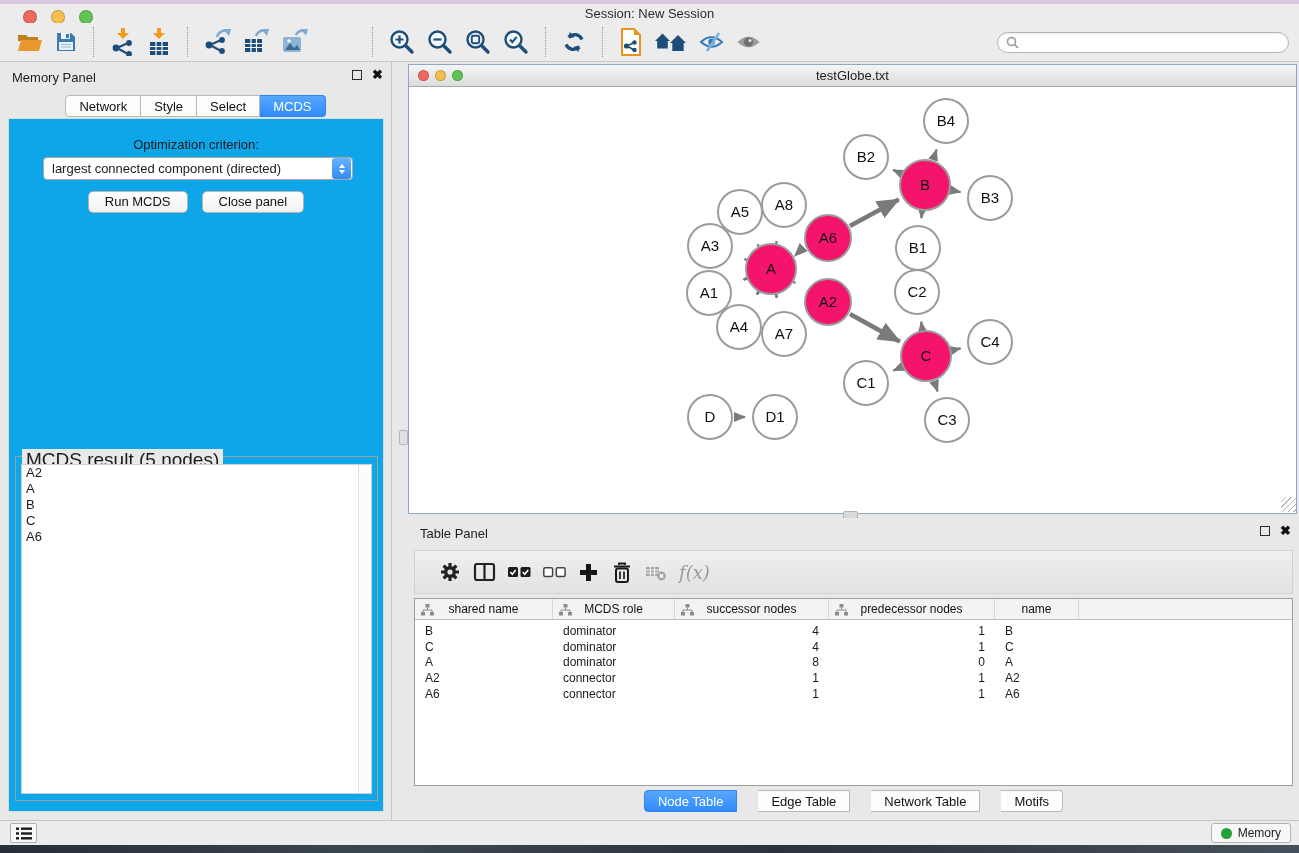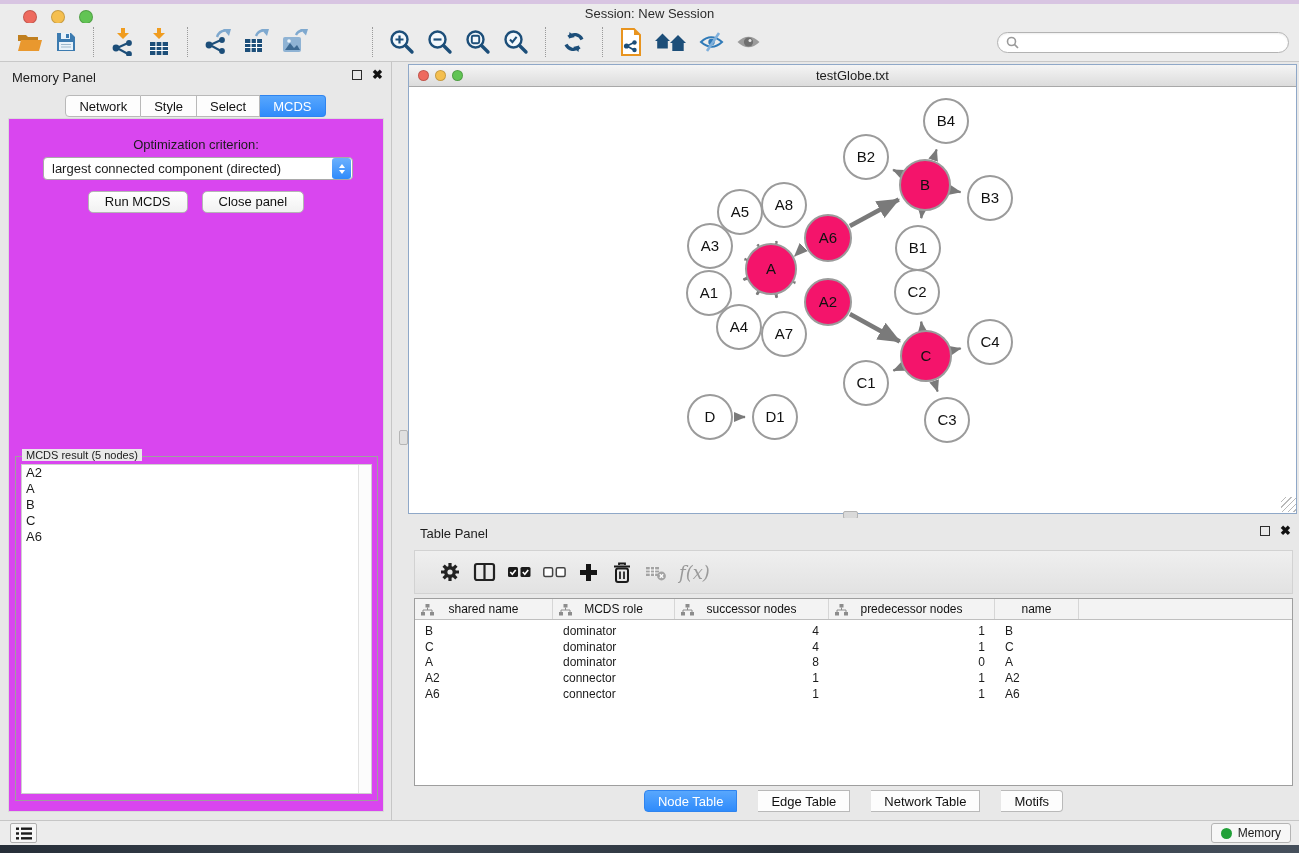--- a/index.html
+++ b/index.html
@@ -34,36 +34,36 @@
   .panel-icons { position:absolute; right:8px; top:7px; display:flex; align-items:center; gap:10px; }
   .float-box { width:10px; height:10px; border:1.6px solid #2b2b2b; background:transparent; }
   .close-x { font-size:13px; font-weight:bold; color:#111; line-height:12px; }
   .tab { background:#fdfdfd; border:1px solid #b9b9b9; border-left:none; padding:0 13px; font-size:13px;
     height:22px; line-height:21px; color:#111; white-space:nowrap; }
   .tab:first-child { border-left:1px solid #b9b9b9; border-radius:4px 0 0 4px; }
   .tab:last-child { border-radius:0 4px 4px 0; }
   .tab.active { background:linear-gradient(#58a7fd,#2f8bfb); border-color:#2f84ef; color:#fff; }
   #cp-tabs { position:absolute; left:0; top:33px; width:100%; display:flex; justify-content:center; }
 
-  .cp-content { position:absolute; left:8px; top:56px; width:376px; height:694px; background:#d946ef;
+  .cp-content { position:absolute; left:8px; top:56px; width:376px; height:694px; background:#0ea5e9;
     border:1px solid #dadada; }
   .opt-label { position:absolute; left:0; top:18px; width:100%; text-align:center; font-size:13px; }
   .criterion { position:absolute; left:34px; top:38px; width:310px; height:23px; background:#fff;
     border:1px solid #a9a9a9; border-radius:4px; display:flex; align-items:center; }
   .criterion .val { flex:1; font-size:13px; padding-left:8px; white-space:nowrap; overflow:hidden; }
   .stepper { width:19px; height:21px; border-radius:3px; background:linear-gradient(#6cb1fd,#2f8bfb);
     margin-right:1px; display:flex; flex-direction:column; align-items:center; justify-content:center; gap:2px; }
   .tri-up { width:0; height:0; border:3.5px solid transparent; border-bottom:4.5px solid #fff; border-top:none; }
   .tri-down { width:0; height:0; border:3.5px solid transparent; border-top:4.5px solid #fff; border-bottom:none; }
   .btn-row { position:absolute; left:0; top:72px; width:100%; display:flex; justify-content:center; gap:14px; }
   .pushbtn { height:22px; padding:0 16px; background:linear-gradient(#ffffff,#f1f1f1); border:1px solid #b5b5b5;
     border-radius:5px; font-size:13px; line-height:20px; color:#111; }
 
   .mcds-fieldset { position:absolute; left:6px; top:337px; width:363px; height:345px; border:1px solid #9f9f9f; }
-  .mcds-legend { position:absolute; left:6px; top:-8px; background:#e9e9e9; padding:0 4px; font-size:11px; }
+  .mcds-legend { position:absolute; left:6px; top:-8px; background:#e9e9e9; padding:0 4px; font-size:19px; }
   .mcds-list { position:absolute; left:5px; right:5px; top:7px; bottom:6px; background:#fff; border:1px solid #cfcfcf; overflow:hidden; }
   .scroll-track { position:absolute; top:0; bottom:0; right:0; width:13px; background:#fcfcfc; border-left:1px solid #e2e2e2; }
   .list-item { font-size:13px; line-height:16px; padding-left:4px; }
 
   
   .netwin { position:absolute; left:408px; top:64px; width:889px; height:450px; background:#fff; border:1px solid #8fa8c8; }
   .win-title { height:22px; background:linear-gradient(#f5f5f5,#dcdcdc); border-bottom:1px solid #a8a8a8;
     position:relative; display:flex; align-items:center; justify-content:center; font-size:13px; color:#1c1c1c; }
   .win-lights { position:absolute; left:9px; top:5px; display:flex; gap:6px; }
   .wlight { width:11px; height:11px; border-radius:50%; border:1px solid rgba(0,0,0,.18); }

